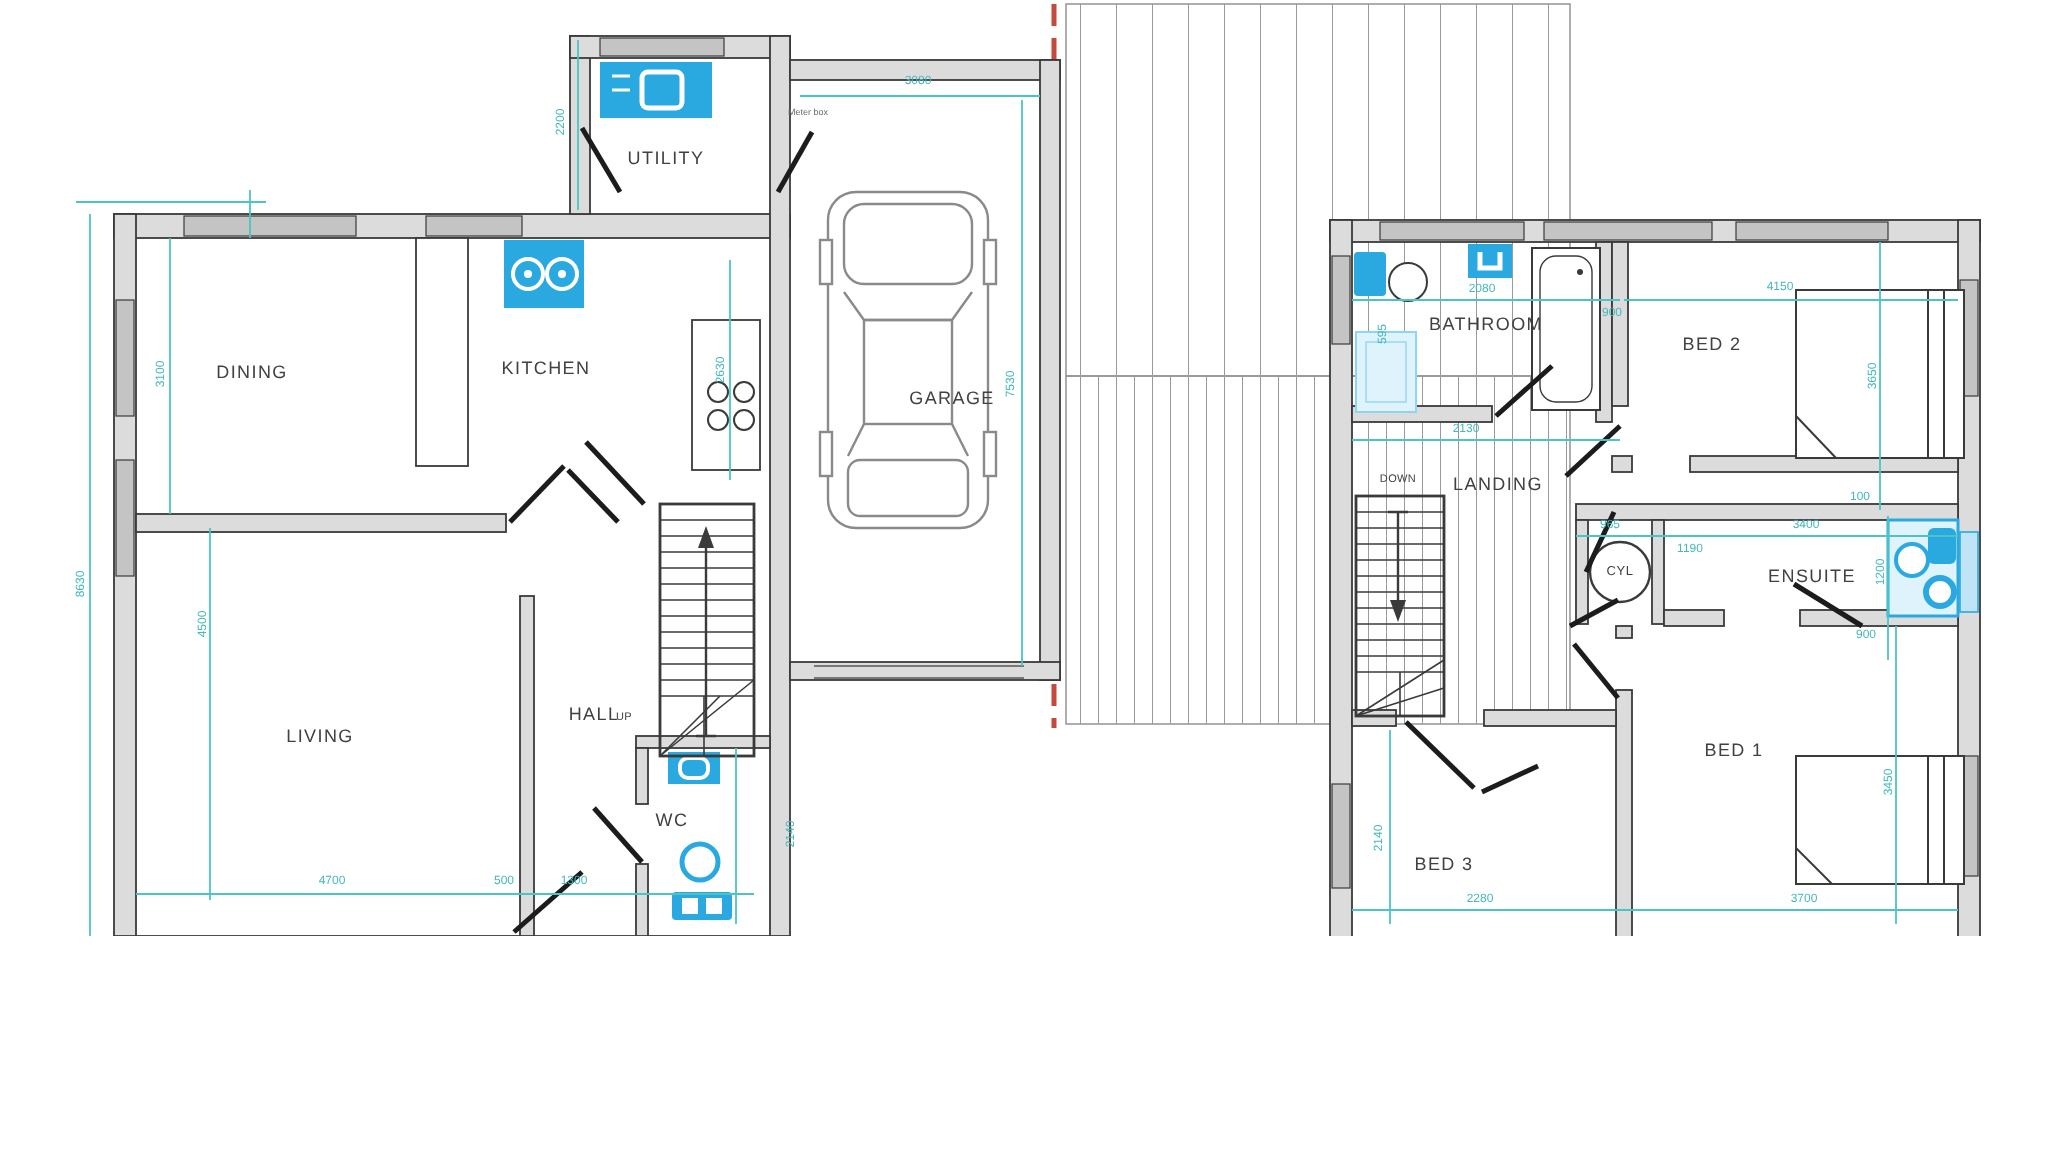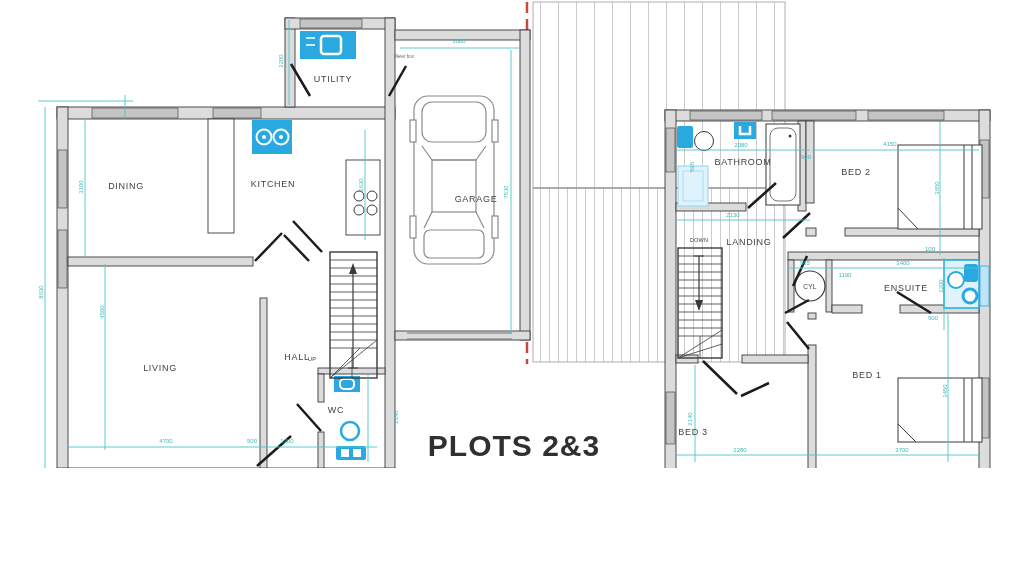--- a/index.html
+++ b/index.html
@@ -265,21 +265,21 @@
 <div class="lbl sm" style="left:312px;top:359px">UP</div>
 <div class="note" style="left:404px;top:57px">Meter box</div>
 
 <div class="lbl" style="left:743px;top:162px">BATHROOM</div>
 <div class="lbl" style="left:856px;top:172px">BED 2</div>
 <div class="lbl" style="left:749px;top:242px">LANDING</div>
 <div class="lbl sm" style="left:699px;top:240px">DOWN</div>
 <div class="lbl cylbl" style="left:810px;top:286px">CYL</div>
 <div class="lbl" style="left:906px;top:288px">ENSUITE</div>
 <div class="lbl" style="left:867px;top:375px">BED 1</div>
-<div class="lbl" style="left:693px;top:432px">BED 3</div>
+<div class="lbl" style="left:722px;top:432px">BED 3</div>
 
 <div class="dim" style="left:459px;top:41px">3080</div>
 <div class="dim dimv" style="left:506px;top:192px">7530</div>
 <div class="dim dimv" style="left:281px;top:61px">2200</div>
 <div class="dim dimv" style="left:81px;top:187px">3100</div>
 <div class="dim dimv" style="left:41px;top:292px">8630</div>
 <div class="dim dimv" style="left:102px;top:312px">4500</div>
 <div class="dim dimv" style="left:361px;top:185px">2630</div>
 <div class="dim" style="left:166px;top:441px">4700</div>
 <div class="dim" style="left:252px;top:441px">500</div>
@@ -298,16 +298,15 @@
 <div class="dim" style="left:903px;top:263px">3400</div>
 <div class="dim" style="left:845px;top:275px">1190</div>
 <div class="dim dimv" style="left:941px;top:286px">1200</div>
 <div class="dim" style="left:933px;top:318px">900</div>
 <div class="dim dimv" style="left:690px;top:419px">2140</div>
 <div class="dim" style="left:740px;top:450px">2280</div>
 <div class="dim" style="left:902px;top:450px">3700</div>
 <div class="dim dimv" style="left:945px;top:391px">3450</div>
 <div class="dim" style="left:830px;top:500px">7830</div>
 
-<div class="title plots" style="left:514px;top:446px;transform:translate(-50%,-50%)">PLOTS 2&amp;3</div>
 <div class="title caption" style="left:711px;top:538px">FIRST FLOOR  1:50 (Handed to suit)</div>
 
 </div>
 
 </body></html>

